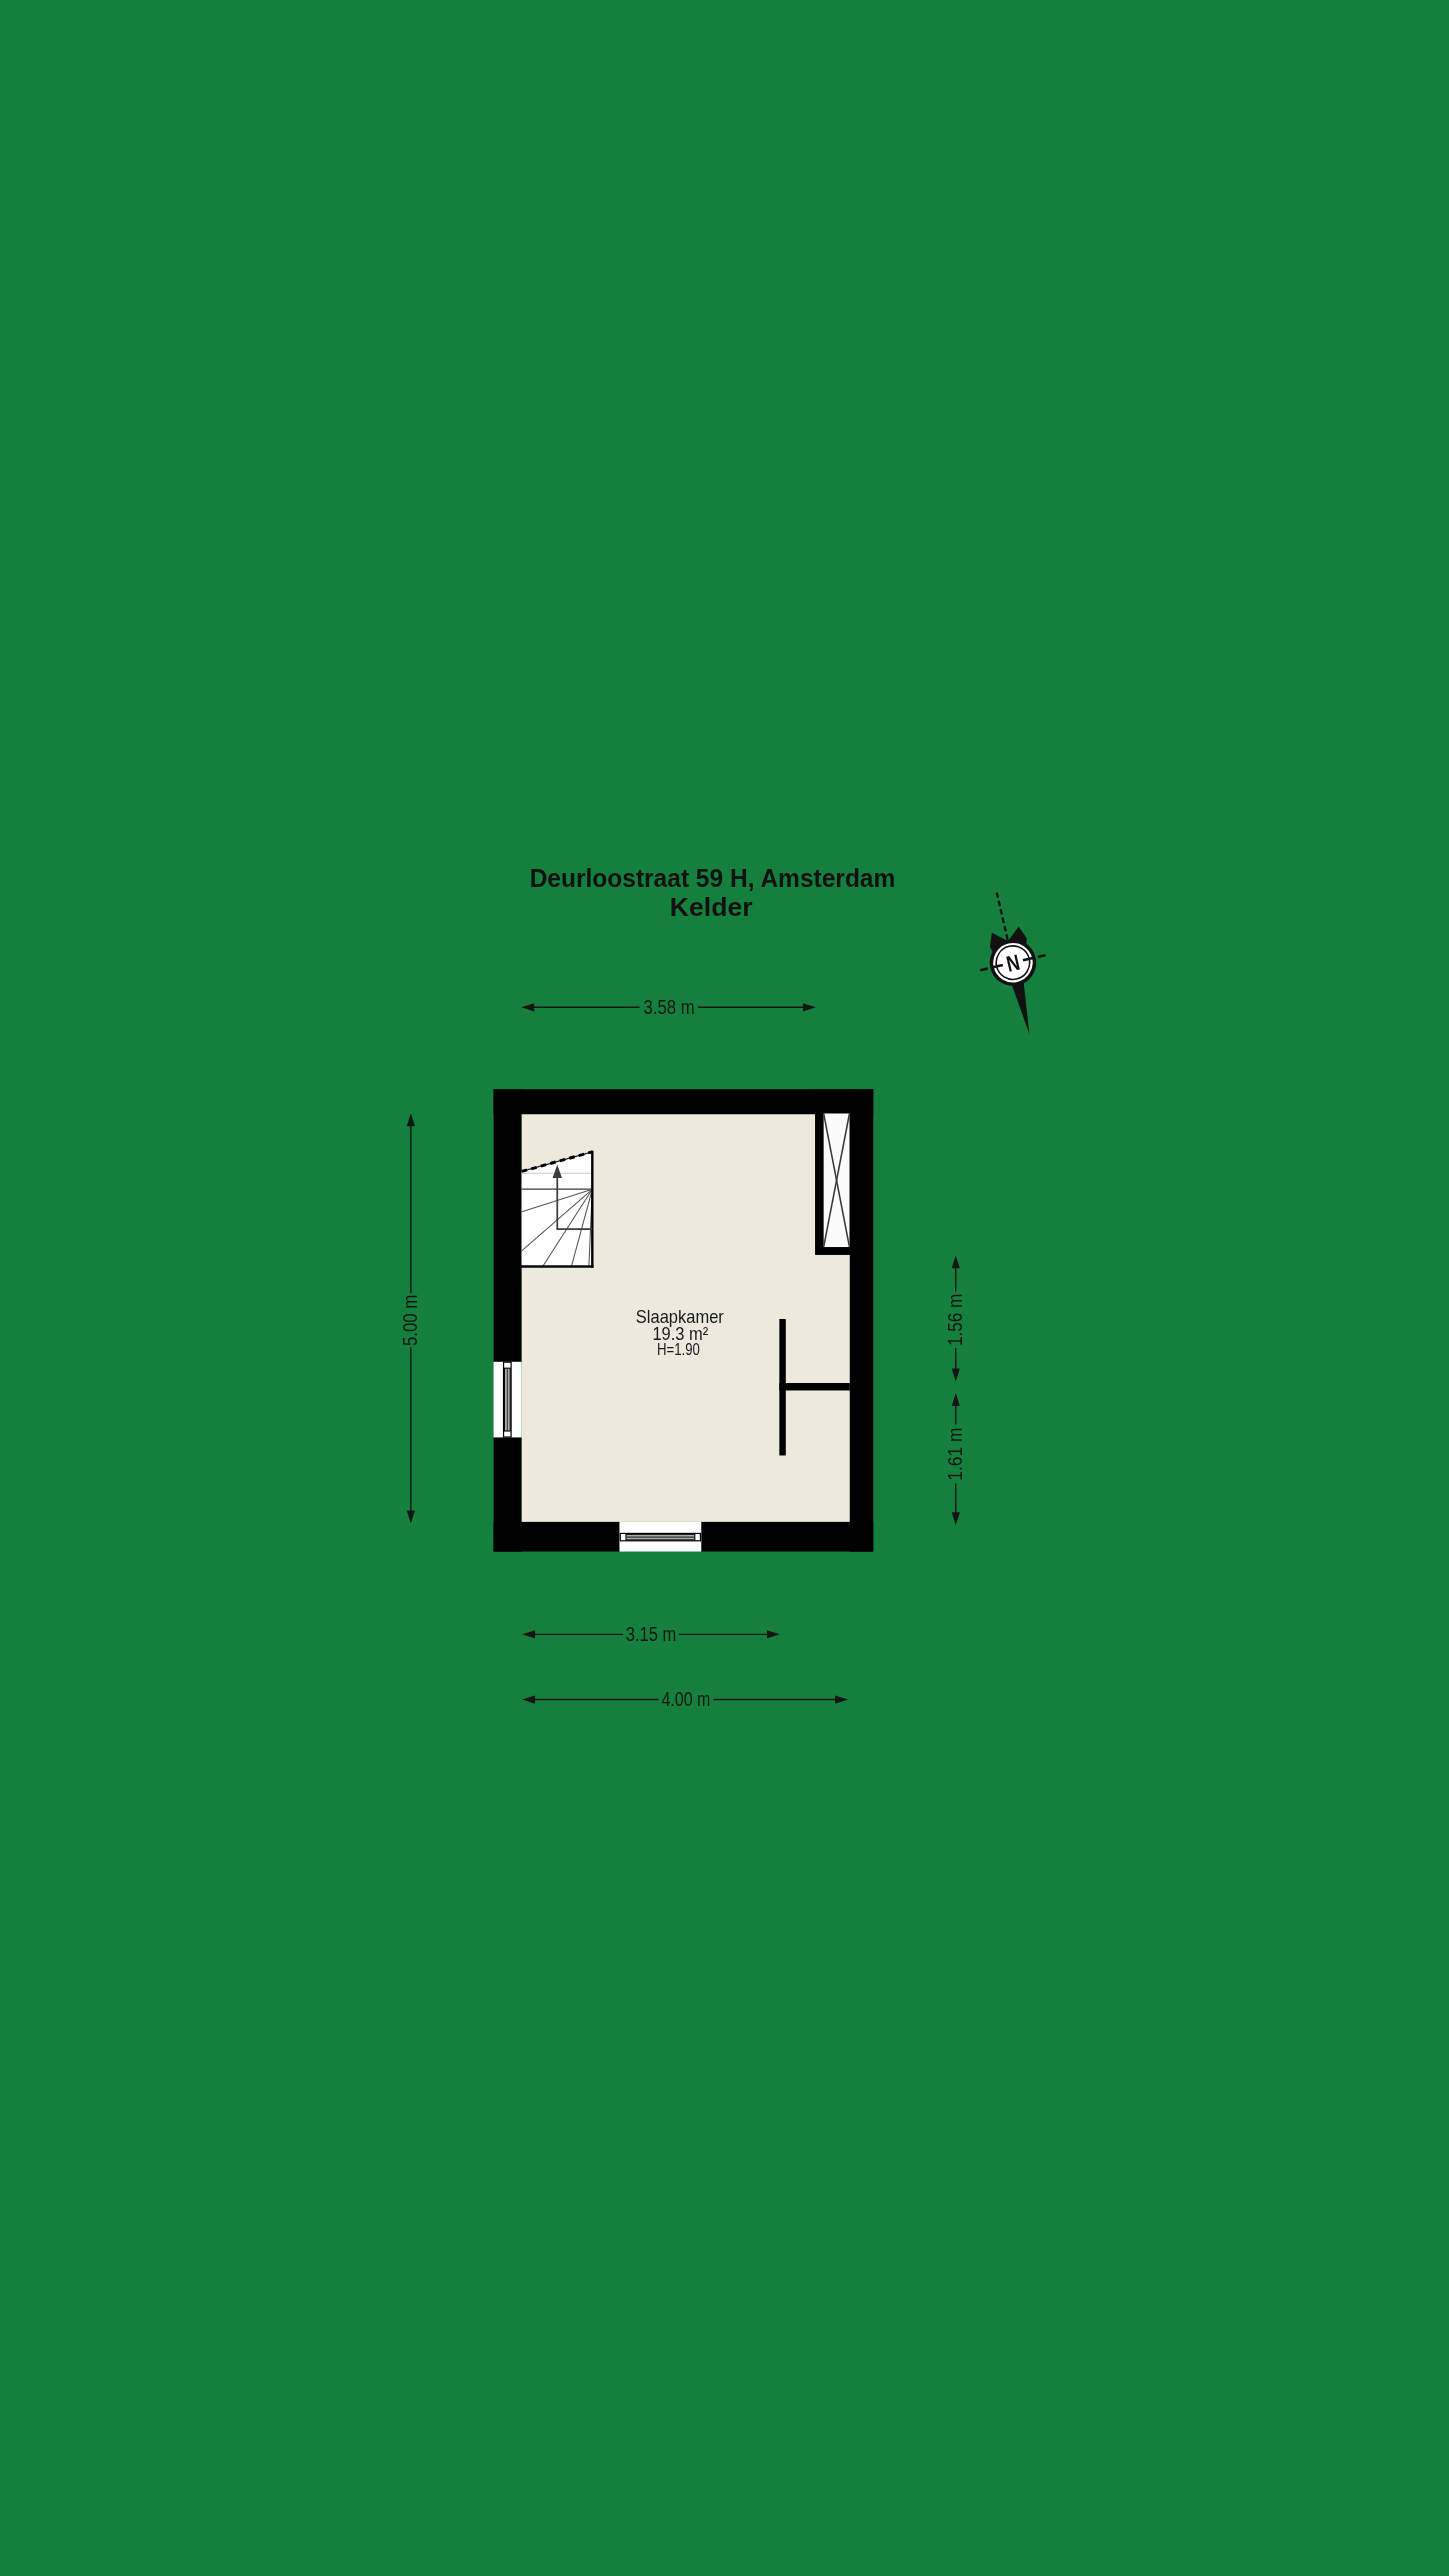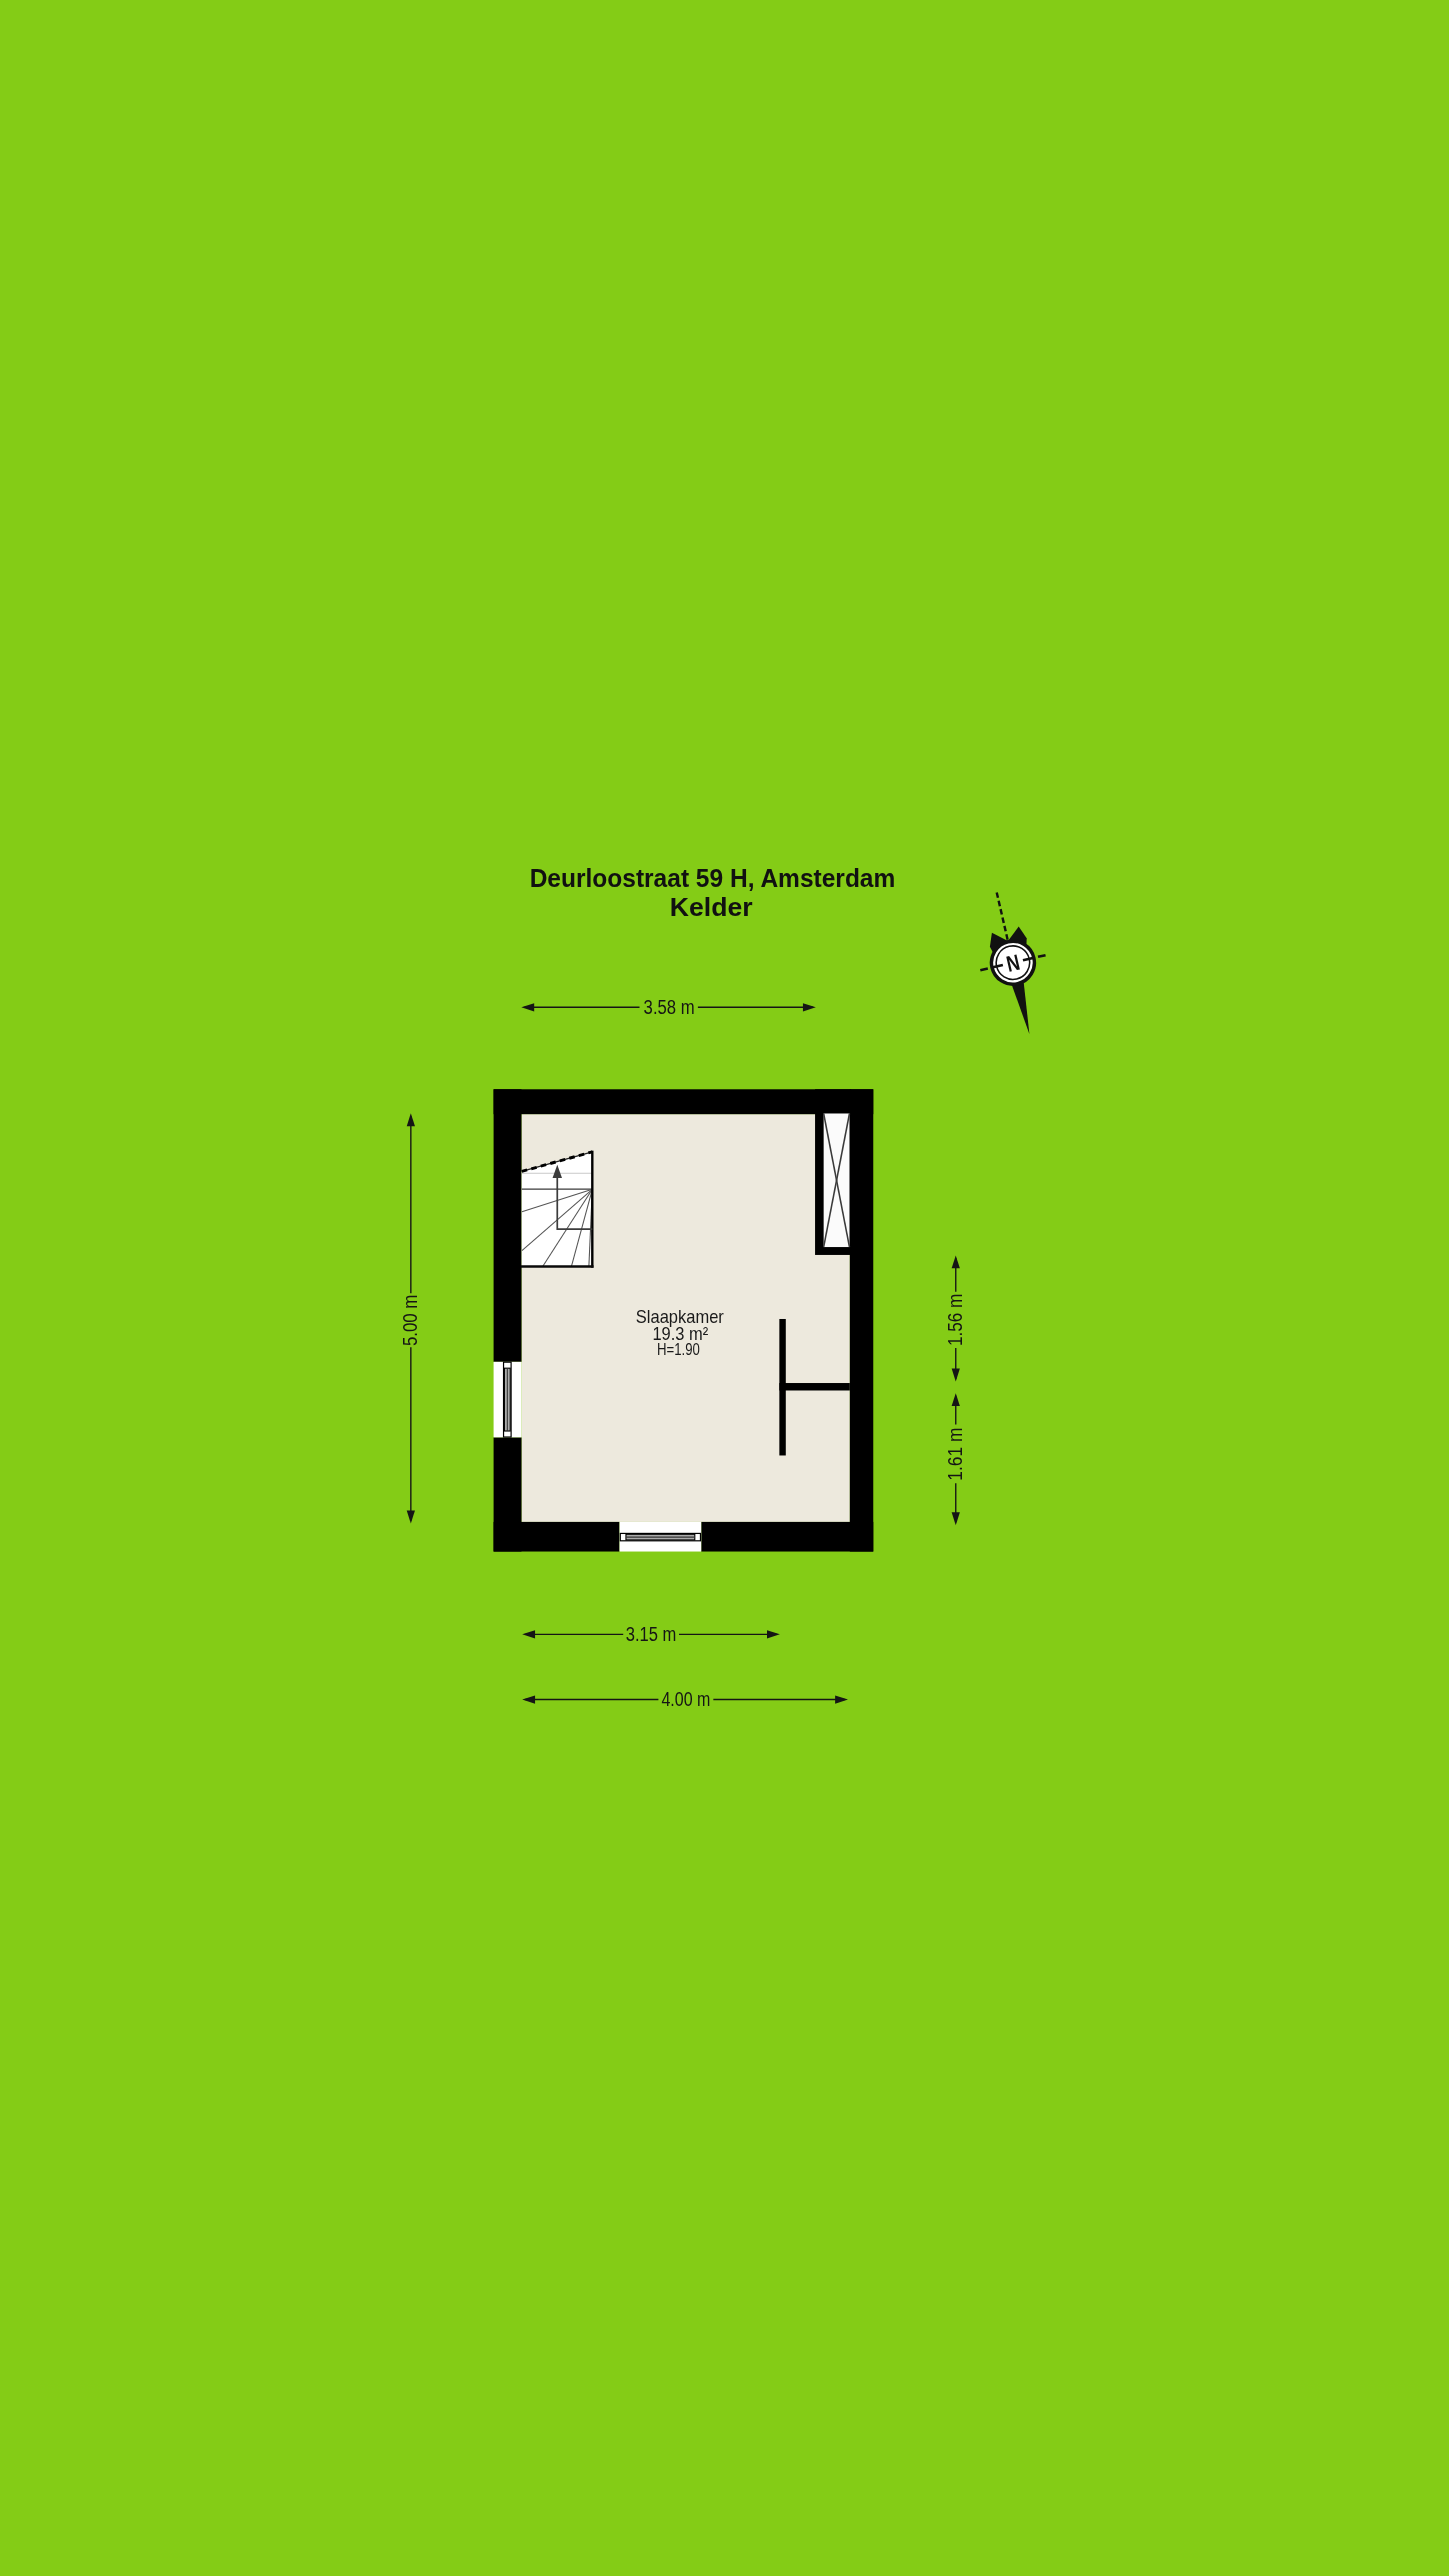--- a/index.html
+++ b/index.html
@@ -1,16 +1,16 @@
 <!DOCTYPE html>
 <html style="font-size:13.7px"><head>
 <meta charset="utf-8">
 <style>
   html,body{margin:0;padding:0;background:#ffffff;}
-  .page{position:relative;width:1449px;height:2576px;background:#84cc16;overflow:hidden;}
+  .page{position:relative;width:1449px;height:2576px;background:#15803d;overflow:hidden;}
   text{font-family:"Liberation Sans",sans-serif;}
 </style>
 </head>
 <body>
 <div class="page">
 <svg width="1449" height="2576" viewBox="0 0 1688 3000">
 
 <g>
   <text x="830" y="1033" font-size="31" font-weight="bold" fill="#111" text-anchor="middle" textLength="426" lengthAdjust="spacingAndGlyphs">Deurloostraat 59 H, Amsterdam</text>
   <text x="828.5" y="1066.5" font-size="31" font-weight="bold" fill="#111" text-anchor="middle">Kelder</text>

